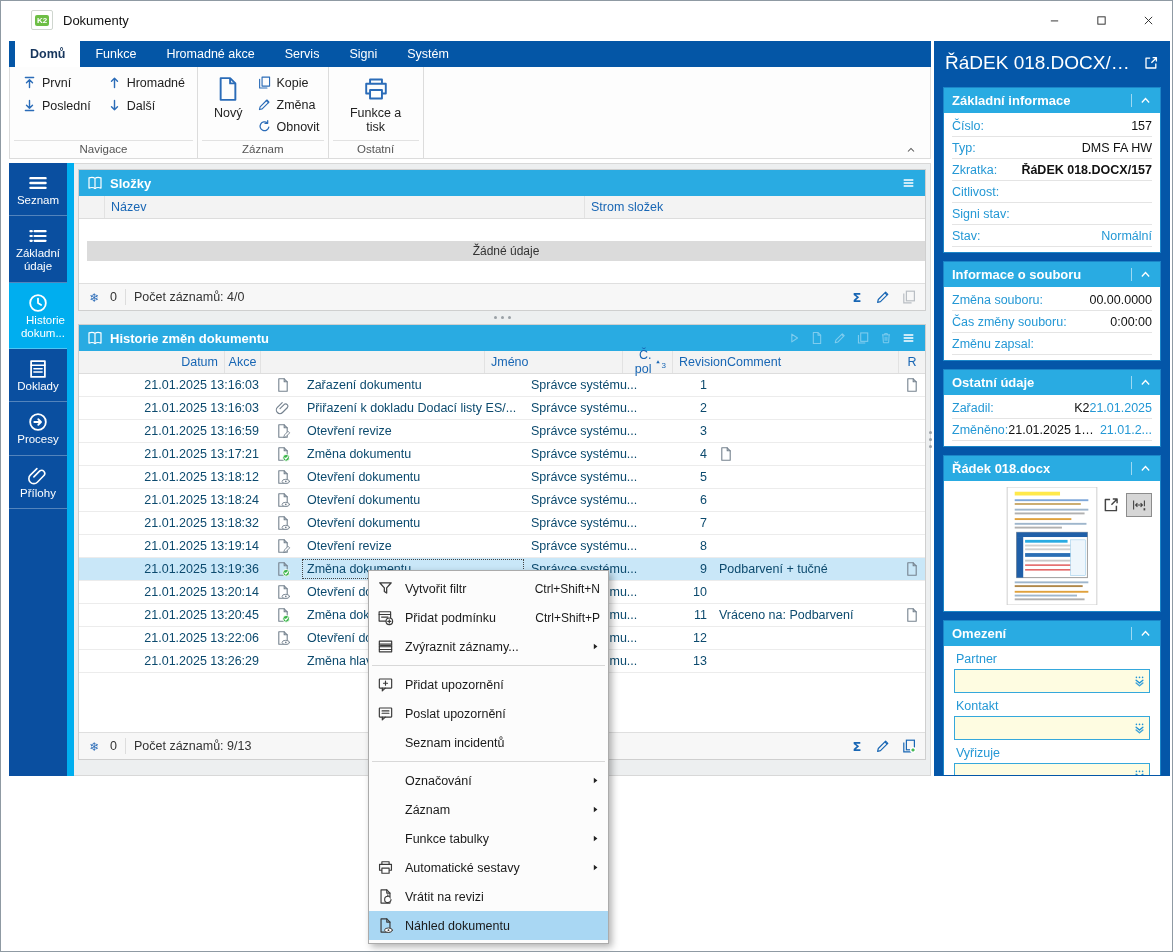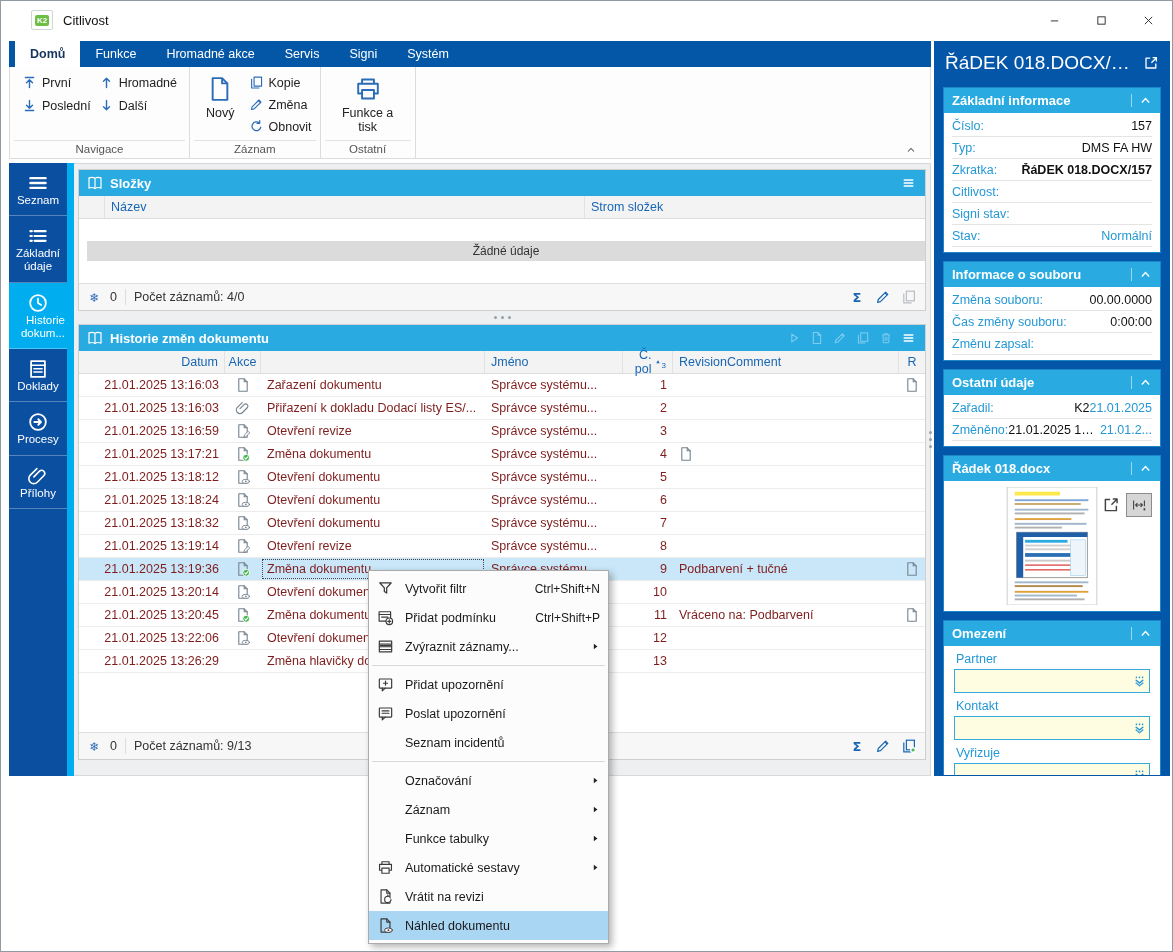--- a/index.html
+++ b/index.html
@@ -20,21 +20,21 @@
 
   
   .tabstrip{position:absolute;left:8px;top:40px;width:922px;height:26px;background:#0456a6;display:flex;padding-left:6px;box-sizing:border-box;}
   .tab{color:#fff;font-size:12.5px;line-height:26px;padding:0 15px;white-space:nowrap;}
   .tab.active{background:#fff;color:#17365d;font-weight:bold;}
   .ribbon{position:absolute;left:8px;top:66px;width:922px;height:92px;background:#fdfdfd;box-sizing:border-box;
           border:1px solid #dcdcdc;border-top:none;display:flex;}
   .rgroup{display:flex;flex-direction:column;border-right:1px solid #dcdcdc;}
   .rg-content{flex:1;display:flex;align-items:flex-start;padding:6px 8px 0;}
   .rlabel{height:17px;line-height:16px;text-align:center;font-size:11.5px;color:#555;border-top:1px solid #e2e2e2;margin:0 4px;}
-  .rgrid{display:grid;grid-template-columns:auto auto;column-gap:16px;row-gap:8px;padding:2px 4px;gap:8px;}
+  .rgrid{display:grid;grid-template-columns:auto auto;column-gap:16px;row-gap:8px;padding:2px 4px;}
   .sbtn{display:flex;align-items:center;gap:5px;font-size:12.5px;color:#222;white-space:nowrap;}
   .sbtn .icon{color:#2b6cb8;width:15px;height:15px;}
   .smallcol{display:flex;flex-direction:column;gap:7px;padding-top:2px;}
   .bigbtn{display:flex;flex-direction:column;align-items:center;gap:3px;font-size:12.5px;color:#222;
           padding:2px 8px;text-align:center;line-height:1.15;}
   .bigbtn .icon{width:28px;height:28px;color:#2b6cb8;}
   .ribbon-collapse{position:absolute;right:12px;bottom:4px;width:14px;height:12px;color:#555;}
   .ribbon-collapse svg{width:100%;height:100%;}
 
   
@@ -66,21 +66,21 @@
   .empty-band{margin-top:22px;height:20px;background:#dbdbdb;text-align:center;line-height:20px;font-size:12px;color:#333;}
 
   .c-datum{width:146px;justify-content:flex-end;text-align:right;}
   .c-akce{width:36px;justify-content:center;}
   .c-desc{width:224px;}
   .c-jmeno{width:138px;}
   .c-num{width:50px;justify-content:flex-end;text-align:right;}
   .c-comment{flex:1;}
   .c-r{width:26px;justify-content:center;border-right:none !important;}
   .hist-body{flex:0 0 auto;}
-  .hist-row{height:22px;display:flex;align-items:center;font-size:12.5px;color:#7f1d1d;border-bottom:1px solid #ececec;}
+  .hist-row{height:22px;display:flex;align-items:center;font-size:12.5px;color:#0c4a6e;border-bottom:1px solid #ececec;padding-left:40px;}
   .hist-row > div{height:100%;display:flex;align-items:center;box-sizing:border-box;padding:0 6px;overflow:hidden;white-space:nowrap;}
   .hist-row.selected{background:#c9e7f8;}
   .hist-row.selected .c-desc{outline:1px dotted #444;outline-offset:-2px;}
   .row-icon{color:#75828f;}
   .sort-ic{width:8px;height:8px;color:#1866b4;margin-left:2px;}
   .sub3{font-size:8px;color:#1866b4;align-self:flex-end;margin-bottom:3px;}
 
   .statusbar{margin-top:auto;height:26px;flex:0 0 26px;background:#f7f7f7;border-top:1px solid #dfdfdf;
              display:flex;align-items:center;gap:8px;padding:0 8px;font-size:12.5px;color:#333;}
   .flag{color:#2b6cb8;width:15px;height:15px;}
@@ -133,21 +133,21 @@
   .limit-input .icon{width:15px;height:15px;color:#1e93d6;}
   .vdots{position:absolute;left:928px;top:430px;display:flex;flex-direction:column;gap:4px;z-index:5;}
 </style>
 </head>
 <body>
 
 <div class="titlebar">
   <div class="app-icon">
       <i>K2</i>
     </div>
-  <div class="title">Citlivost</div>
+  <div class="title">Dokumenty</div>
   <div class="win-controls">
     <div class="win-btn">
         <span class="icon">
           <svg viewBox="0 0 16 16" fill="none" stroke="currentColor" stroke-width="1.1">
             <path d="M3.5 8.5h9"></path>
           </svg>
         </span>
       </div>
     <div class="win-btn">
         <span class="icon">

